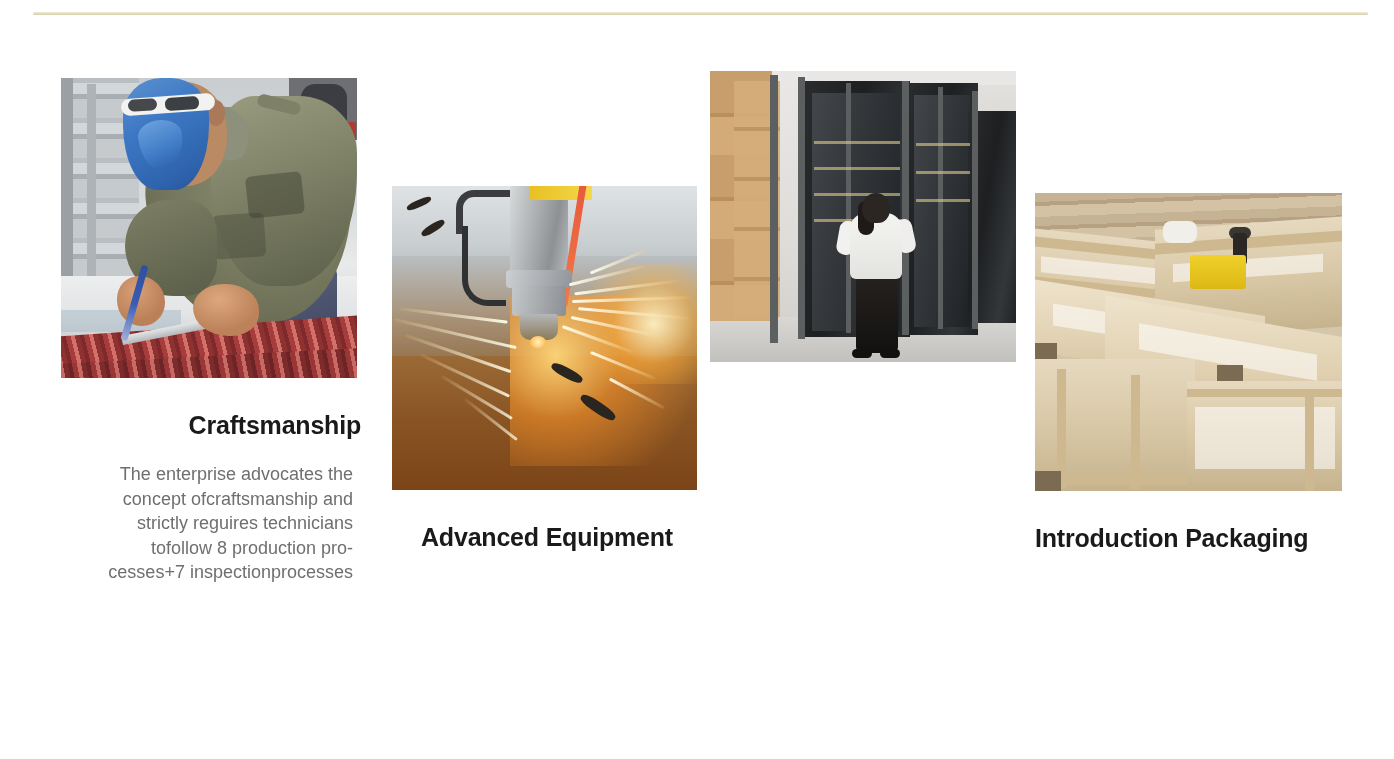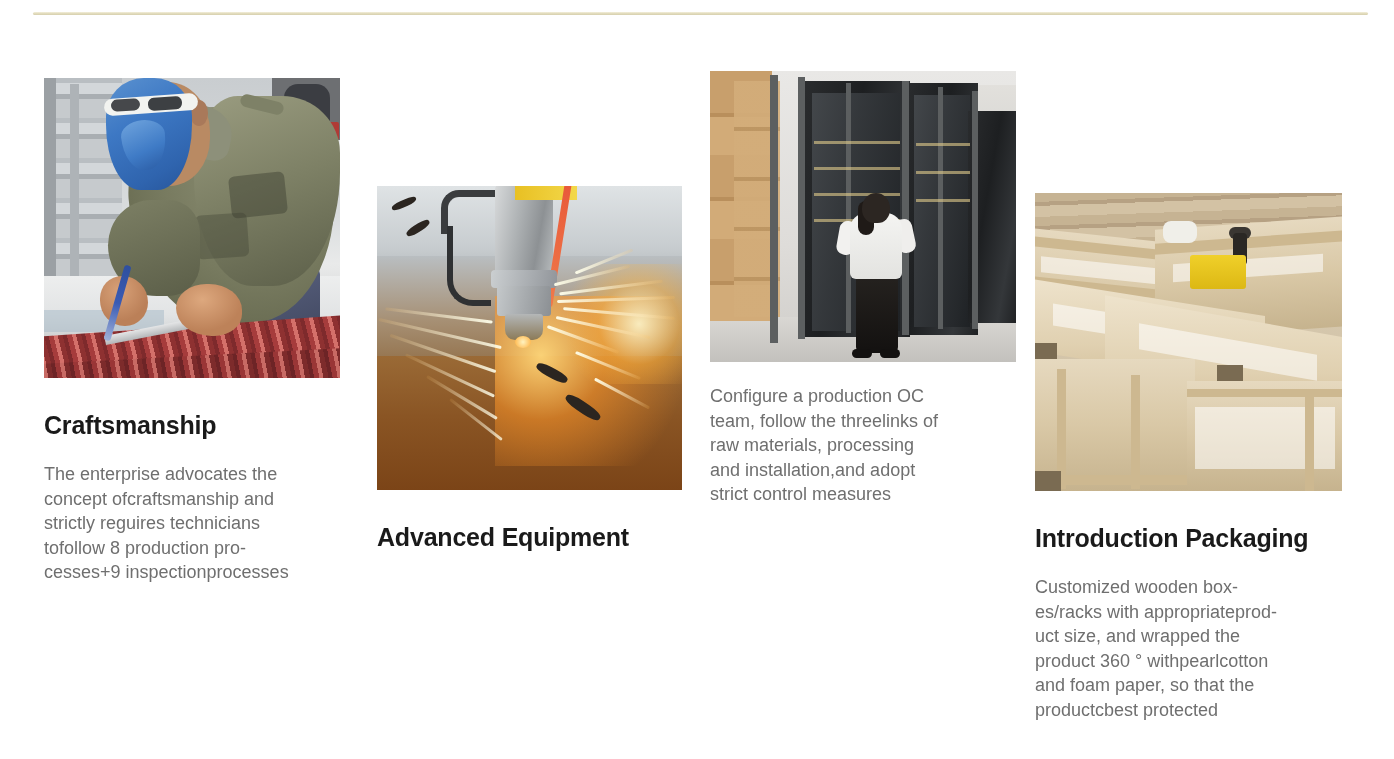--- a/index.html
+++ b/index.html
@@ -47,26 +47,26 @@
     white-space: nowrap;
   }
   .card-body {
     font-size: 18px;
     line-height: 24.5px;
     color: #6f6f6f;
     white-space: pre-line;
   }
 
   
-  #card-craftsmanship { left: 44px;   top: 78px;  width: 300px; }
+  #card-craftsmanship { left: 61px;   top: 78px;  width: 300px; text-align: right; }
   #card-craftsmanship .photo { width: 296px; height: 300px; }
   #card-craftsmanship .card-title { margin-top: 33px; }
   #card-craftsmanship .card-body  { margin-top: 22px; width: 292px; }
 
-  #card-equipment   { left: 377px;  top: 186px; width: 310px; }
+  #card-equipment   { left: 392px;  top: 186px; width: 310px; text-align: center; }
   #card-equipment .photo { width: 305px; height: 304px; }
   #card-equipment .card-title { margin-top: 33px; }
   #card-equipment .card-body  { margin-top: 22px; width: 300px; }
 
   #card-technology  { left: 710px;  top: 71px;  width: 310px; }
   #card-technology .photo { width: 306px; height: 291px; }
   #card-technology .card-title { margin-top: 33px; }
   #card-technology .card-body  { margin-top: 22px; width: 300px; }
 
   #card-packaging   { left: 1035px; top: 193px; width: 310px; }
@@ -280,21 +280,21 @@
       <div class="layer ruler"></div>
       <div class="layer hand-l"></div>
       <div class="layer hand-r"></div>
       <div class="layer pen"></div>
     </div>
     <div class="card-title">Craftsmanship</div>
     <div class="card-body">The enterprise advocates the
 concept ofcraftsmanship and
 strictly reguires technicians
 tofollow 8 production pro-
-cesses+9 inspectionprocesses</div>
+cesses+7 inspectionprocesses</div>
   </div>
 
   <div class="card" id="card-equipment">
     <div class="photo p2">
       <div class="layer plate-top"></div>
       <div class="layer plate-mid"></div>
       <div class="layer plate-low"></div>
       <div class="layer glow"></div>
       <div class="layer glow2"></div>
 
@@ -364,25 +364,20 @@
 
       <div class="layer person-legs"></div>
       <div class="layer person-arm-l"></div>
       <div class="layer person-arm-r"></div>
       <div class="layer person-body"></div>
       <div class="layer person-hair"></div>
       <div class="layer person-head"></div>
       <div class="layer shoe-l"></div>
       <div class="layer shoe-r"></div>
     </div>
-    <div class="card-body">Configure a production OC
-team, follow the threelinks of
-raw materials, processing
-and installation,and adopt
-strict control measures</div>
   </div>
 
   <div class="card" id="card-packaging">
     <div class="photo p4">
       <div class="layer floor"></div>
       <div class="layer bg-stack"></div>
 
       <div class="layer crate" style="left:0px;   top:44px;  width:160px; height:120px; transform:skewY(6deg);"></div>
       <div class="layer rail" style="left:0px;   top:52px;  width:160px; height:10px;  transform:skewY(6deg);"></div>
       <div class="layer plank" style="left:6px;   top:70px;  width:130px; height:16px;  transform:skewY(6deg);"></div>
@@ -412,21 +407,15 @@
       <div class="layer rail" style="left:96px;  top:182px; width:9px;   height:114px;"></div>
       <div class="layer rail" style="left:0px;   top:282px; width:160px; height:10px;"></div>
 
       <div class="layer crate" style="left:152px; top:188px; width:155px; height:110px;"></div>
       <div class="layer rail" style="left:152px; top:196px; width:155px; height:8px;"></div>
       <div class="layer plank" style="left:160px; top:214px; width:140px; height:62px;"></div>
       <div class="layer rail" style="left:270px; top:196px; width:9px;   height:102px;"></div>
       <div class="layer corner" style="left:0px;  top:278px; width:26px;  height:20px;"></div>
     </div>
     <div class="card-title">Introduction Packaging</div>
-    <div class="card-body">Customized wooden box-
-es/racks with appropriateprod-
-uct size, and wrapped the
-product 360 °   withpearlcotton
-and foam paper, so that the
-productcbest protected</div>
   </div>
 
 </div>
 
 </body></html>

